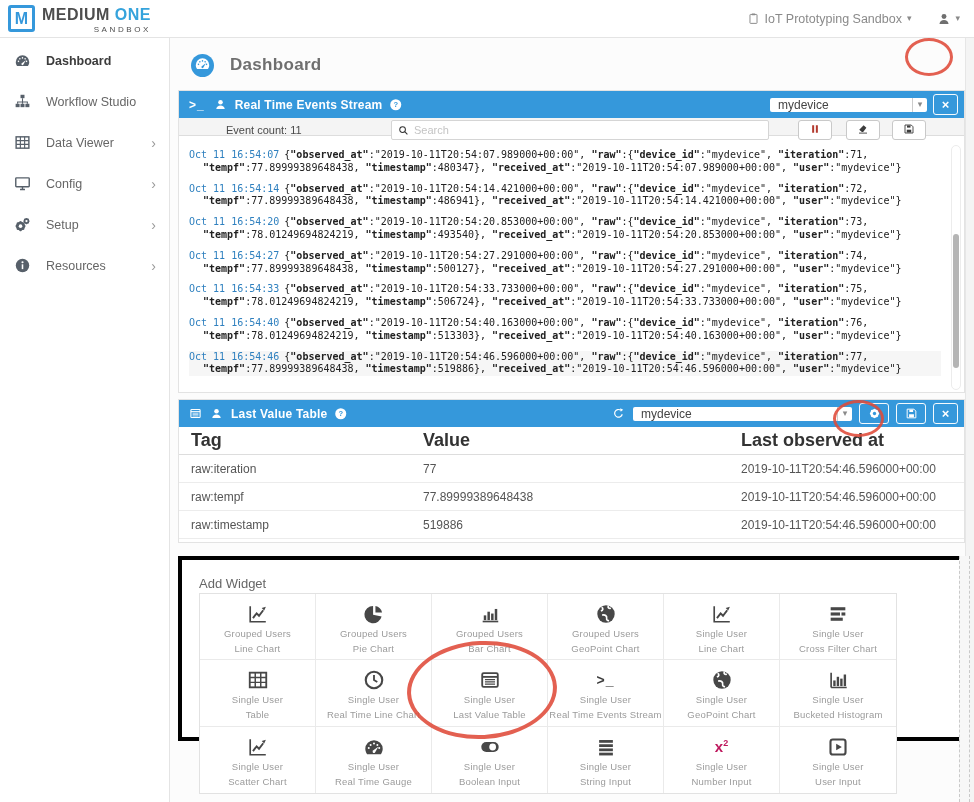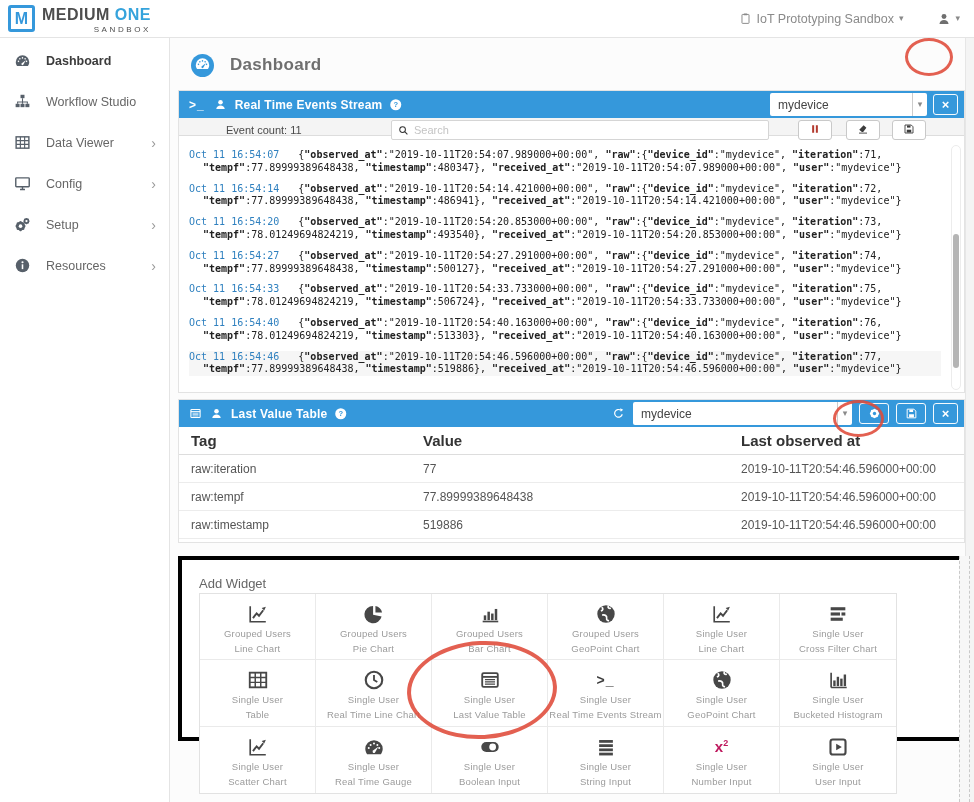--- a/index.html
+++ b/index.html
@@ -11,21 +11,21 @@
   .topbar { position:absolute; left:0; top:0; width:974px; height:38px; background:#fff;
             border-bottom:1px solid #e4e4e4; display:flex; align-items:center; padding:0 14px 0 8px; z-index:5; }
   .brand { display:flex; align-items:flex-start; gap:7px; }
   .logo-square { width:27px; height:27px; border:3px solid #3598db; border-radius:3px; color:#3598db;
                  font-weight:bold; font-size:16px; display:flex; align-items:center; justify-content:center; margin-top:2px; }
   .brand-text { display:flex; flex-direction:column; line-height:1; }
   .brand-row { font-size:16px; font-weight:bold; letter-spacing:.5px; margin-top:4px; }
   .brand-medium { color:#4d4d4d; }
   .brand-one { color:#35a3dc; }
   .brand-sub { font-size:8px; letter-spacing:2.6px; color:#4d4d4d; text-align:right; margin-top:3px; }
-  .topbar-right { margin-left:auto; display:flex; align-items:flex-start; gap:34px; }
+  .topbar-right { margin-left:auto; display:flex; align-items:flex-start; gap:26px; }
   .org-selector { display:flex; align-items:center; gap:5px; color:#8a8a8a; font-size:12.5px; cursor:pointer; }
   .org-selector .icon svg { width:13px; height:13px; display:block; }
   .user-menu { display:flex; align-items:center; gap:4px; color:#6f6f6f; cursor:pointer; }
   .user-menu .icon svg { width:14px; height:14px; display:block; }
   .txt.caret { font-size:9px; color:#8a8a8a; line-height:1; }
 
   
   .sidebar { position:absolute; left:0; top:38px; width:170px; height:764px; background:#fff;
              border-right:1px solid #e4e4e4; padding-top:2px; z-index:4; }
   .side-item { display:flex; align-items:center; height:41px; padding:0 13px 0 14px; color:#666;
@@ -51,21 +51,21 @@
   .icon-btn.save-new { color:#3598db; margin-left:7px; background:none; border:none; cursor:pointer; }
   .icon-btn.save-new svg { width:22px; height:21px; display:block; }
 
   
   .widget { position:absolute; left:8px; width:787px; background:#fff; border:1px solid #e3e3e3; }
   .widget-header { height:27px; background:#3598db; display:flex; align-items:center; padding:0 5px 0 10px; color:#fff; }
   .widget-header .icon svg { width:13px; height:13px; display:block; }
   .widget-header .htitle { font-size:12px; font-weight:bold; margin:0 7px 0 8px; letter-spacing:.2px; }
   .widget-header .icon.help svg { width:13.5px; height:13.5px; }
   .txt.term { font-weight:bold; font-size:12px; letter-spacing:1px; }
-  .hselect { height:23px; background:#fff; border-radius:2px; display:flex; align-items:center; cursor:pointer; }
+  .hselect { height:14px; background:#fff; border-radius:2px; display:flex; align-items:center; cursor:pointer; }
   .hselect .sel-text { flex:1; font-size:12px; color:#444; padding:0 8px; overflow:hidden; white-space:nowrap; }
   .hselect .sel-caret { width:15px; align-self:stretch; border-left:1px solid #ccc; display:flex; align-items:center;
                         justify-content:center; color:#888; }
   .hbtn { height:21px; border:1px solid rgba(255,255,255,.95); border-radius:3px; background:transparent; color:#fff;
           display:flex; align-items:center; justify-content:center; cursor:pointer; --hole:#3598db; }
   .hbtn svg { width:13px; height:13px; }
   .txt.close { font-weight:bold; font-size:13px; line-height:1; }
 
   
   .stream { top:52px; height:303px; }
@@ -83,37 +83,37 @@
           border-radius:3px; display:flex; align-items:center; justify-content:center; cursor:pointer; color:#3c3c3c; }
   .tbtn svg { width:12px; height:12px; }
   .tbtn.pause { left:619px; color:#b33a2e; }
   .tbtn.erase { left:667px; }
   .tbtn.save  { left:713px; }
 
   .log { position:absolute; left:0; top:51px; width:785px; height:250px; background:#fff; overflow:hidden;
          padding:7px 24px 0 10px; font-family:"DejaVu Sans Mono", monospace; font-size:10px; line-height:12.8px; color:#212121; }
   .event { margin-bottom:8px; padding-left:14px; text-indent:-14px; width:752px; }
   .event:last-child { background:#f6f6f6; }
-  .event .ts { color:#2f80bf; margin-right:19px;text-align:right; }
+  .event .ts { color:#2f80bf; margin-right:5px;text-align:right; }
   .event b { font-weight:bold; }
   .log-scroll { position:absolute; right:3px; top:54px; width:10px; height:245px; background:#fff;
                 border:1px solid #ececec; border-radius:5px; }
   .log-thumb { position:absolute; left:1px; top:88px; width:6px; height:134px; background:#b5b5b5; border-radius:4px; cursor:grab; }
 
   
   .lastvalue { top:361px; height:144px; }
   .lastvalue .icon.refresh { margin-left:auto; }
   .lastvalue .hselect { width:219px; margin-left:8px; }
   .lastvalue .hbtn { margin-left:7px; }
   .lastvalue .hbtn.gear-btn, .lastvalue .hbtn.save-btn { width:30px; }
   .lastvalue .hbtn.close-btn { width:25px; margin-right:1px; }
   .lv-table { font-size:12px; }
   .lv-row { display:grid; grid-template-columns:232px 318px auto; padding-left:12px; height:28px;
             align-items:center; border-bottom:1px solid #ececec; color:#555; }
-  .lv-row.head { color:#333; font-weight:bold; font-size:15px; border-bottom:1px solid #ddd; }
+  .lv-row.head { color:#333; font-weight:bold; font-size:18px; border-bottom:1px solid #ddd; }
 
   
   .addwidget { position:absolute; left:8px; top:518px; width:787px; height:185px; background:#fff; border:4px solid #000000; }
   .aw-title { position:absolute; left:17px; top:16px; font-size:13px; color:#666; }
   .aw-grid { position:absolute; left:17px; top:33px; width:698px; border:1px solid #e2e2e2;
              display:grid; grid-template-columns:repeat(6,116px); grid-auto-rows:66.3px; background:#fff; }
   .cell { border-right:1px solid #eaeaea; border-bottom:1px solid #eaeaea; display:flex; flex-direction:column;
           align-items:center; padding-top:8px; cursor:pointer; background:#fff; }
   .cell:nth-child(6n) { border-right:none; }
   .cell:nth-child(n+13) { border-bottom:none; }

